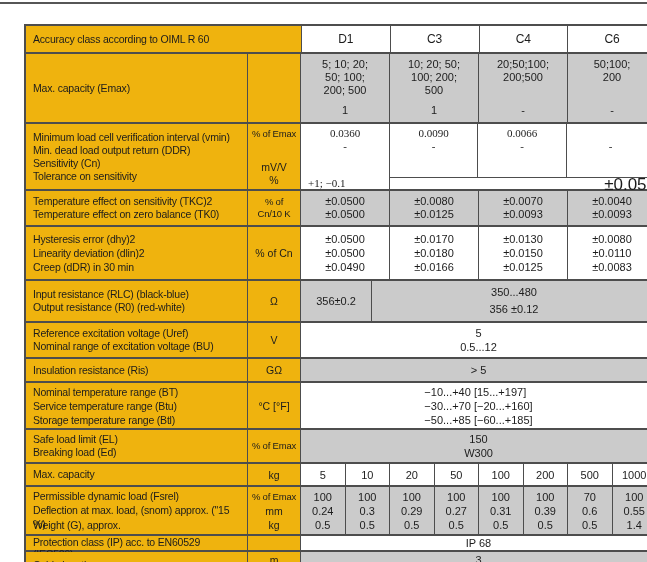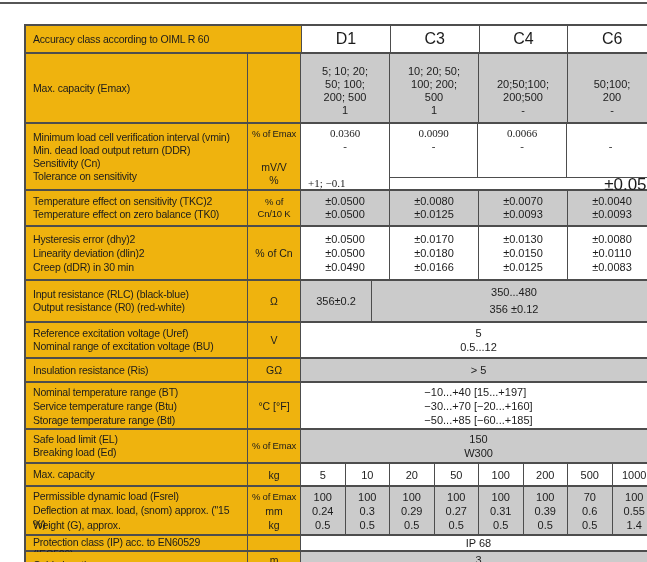--- a/index.html
+++ b/index.html
@@ -25,22 +25,22 @@
   .uni{flex:0 0 53px;width:53px;background:var(--yl);border-right:1px solid var(--bd);
        display:flex;flex-direction:column;justify-content:center;align-items:center;
        text-align:center;font-size:10.5px;line-height:12px;}
   .us{font-size:9.5px;letter-spacing:-0.2px;}
   .vals{flex:1;display:flex;}
   .vc{flex:1;display:flex;flex-direction:column;justify-content:center;align-items:center;
       text-align:center;font-size:11px;line-height:14px;border-right:1px solid var(--bd);}
   .vc:last-child{border-right:none;}
   .white{background:#fff;}
   .gray{background:var(--gy);}
-  .hdr{font-size:16px;}
-  .stack{justify-content:flex-end;padding:4px 0 5px;}
+  .hdr{font-size:12px;}
+  .stack{justify-content:space-between;padding:4px 0 5px;}
   .ln{display:block;min-height:13px;line-height:13px;}
   .ln14{display:block;min-height:14px;line-height:14px;}
   .grp{padding:3px 4px 3px 7px;}
   .grp2{justify-content:space-between;padding:4px 0 2px;}
   .relvals{position:relative;background:#fff;display:block;}
   .avc{position:absolute;top:0;padding-top:3px;text-align:center;font-size:11px;font-family:Liberation Serif, serif;}
   .bR{border-right:1px solid var(--bd);}
   .sensd1{position:absolute;left:7px;bottom:1px;line-height:13px;font-size:11px;}
   .sbox{position:absolute;left:89px;right:0;top:53px;height:14px;border-top:1px solid var(--bd);
         text-align:right;line-height:13px;font-size:17px;}

